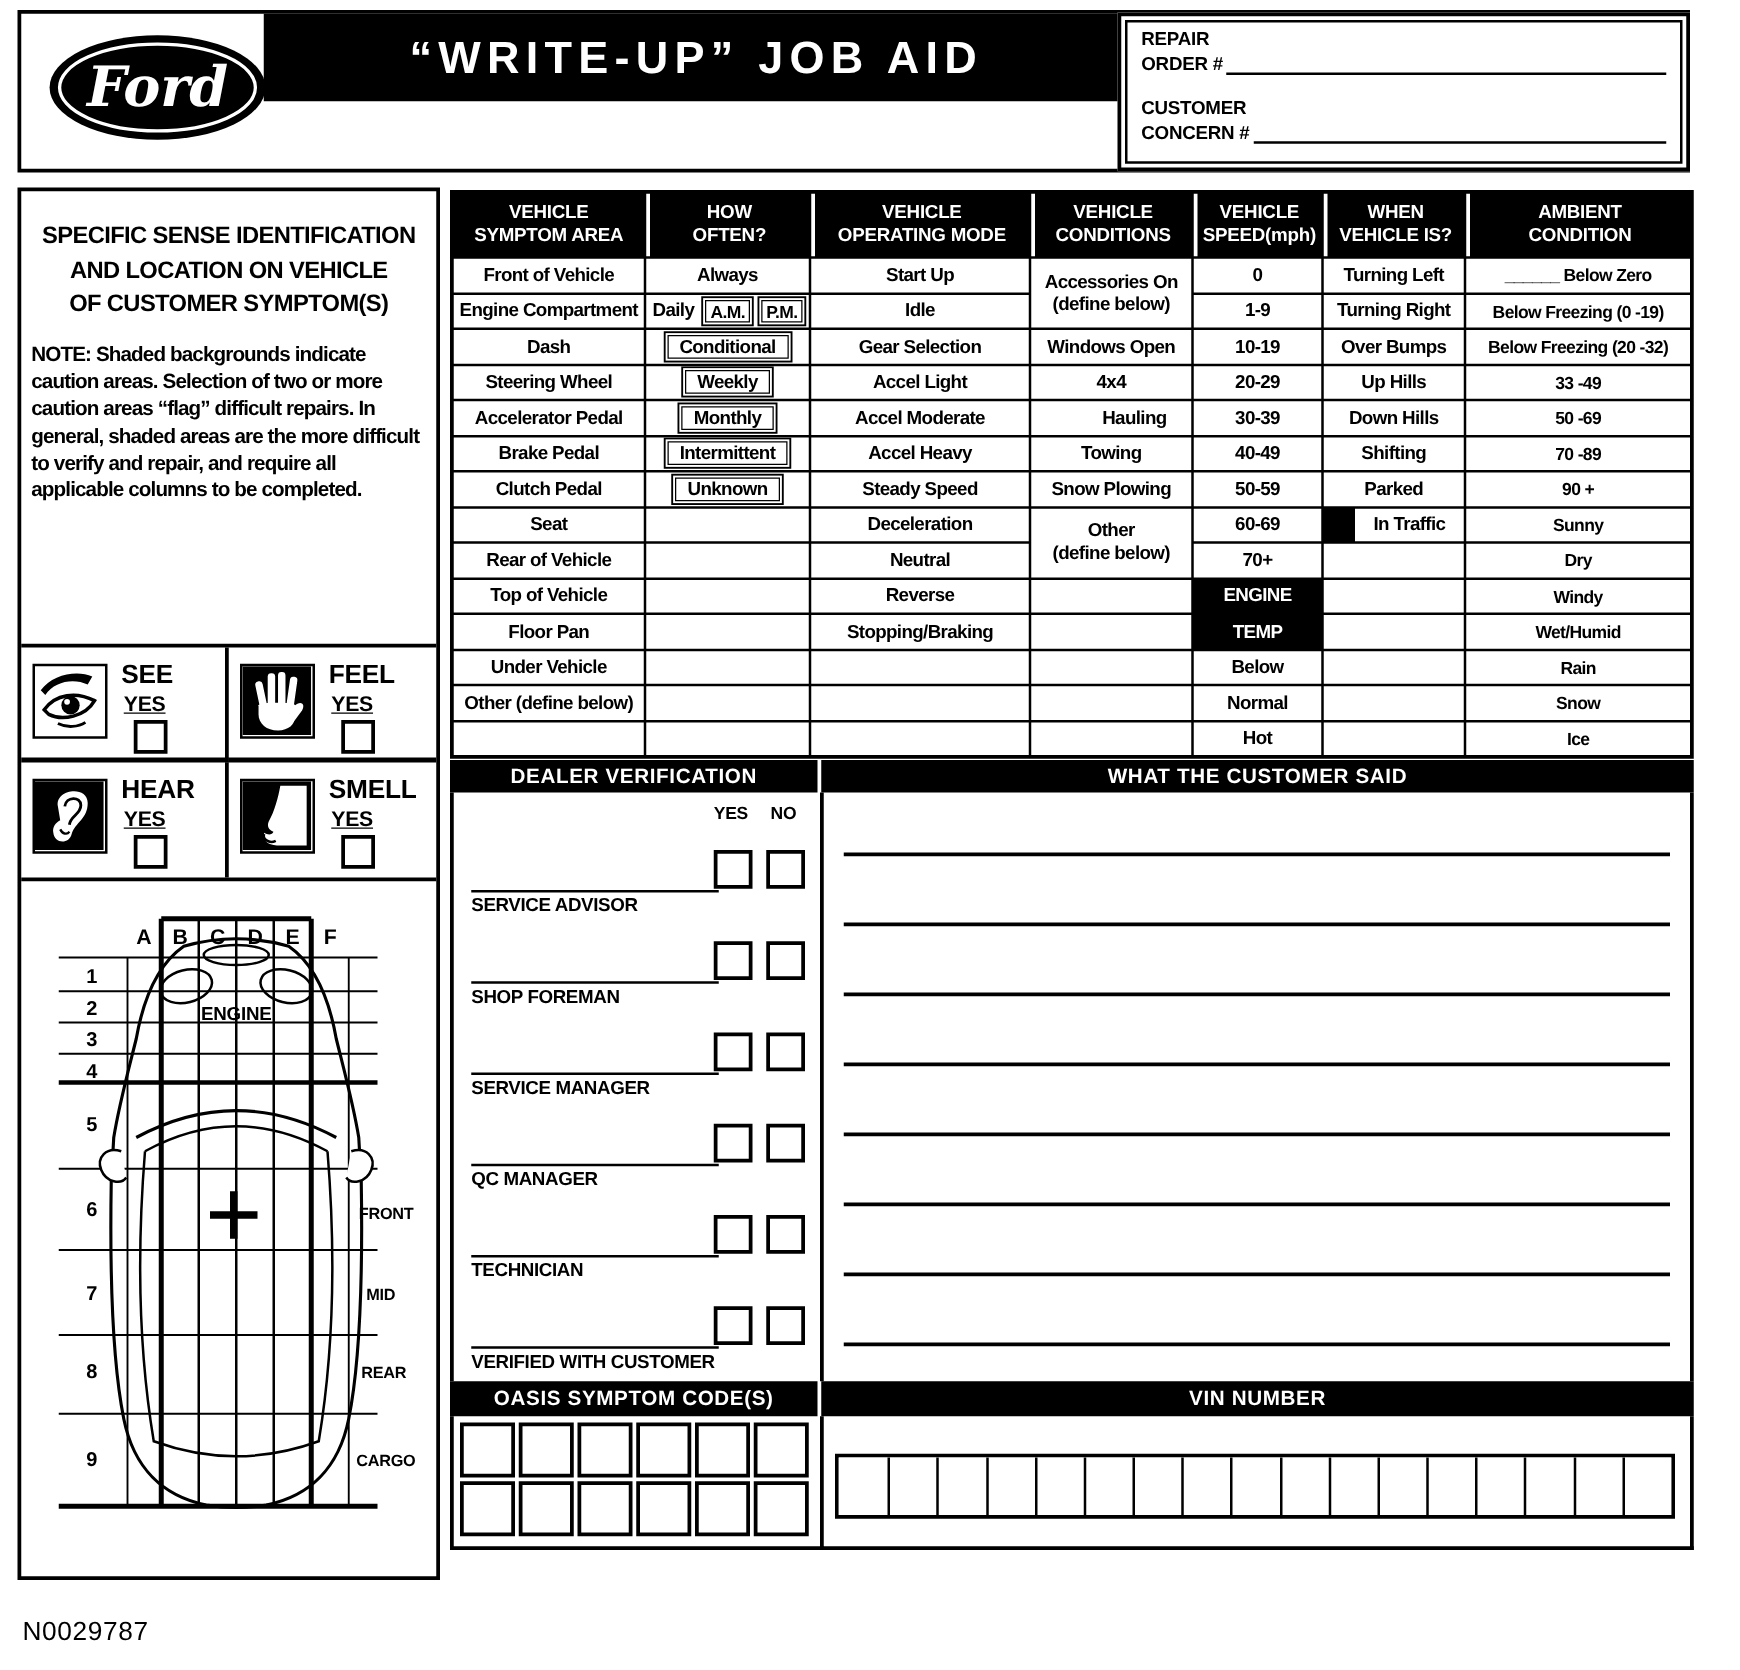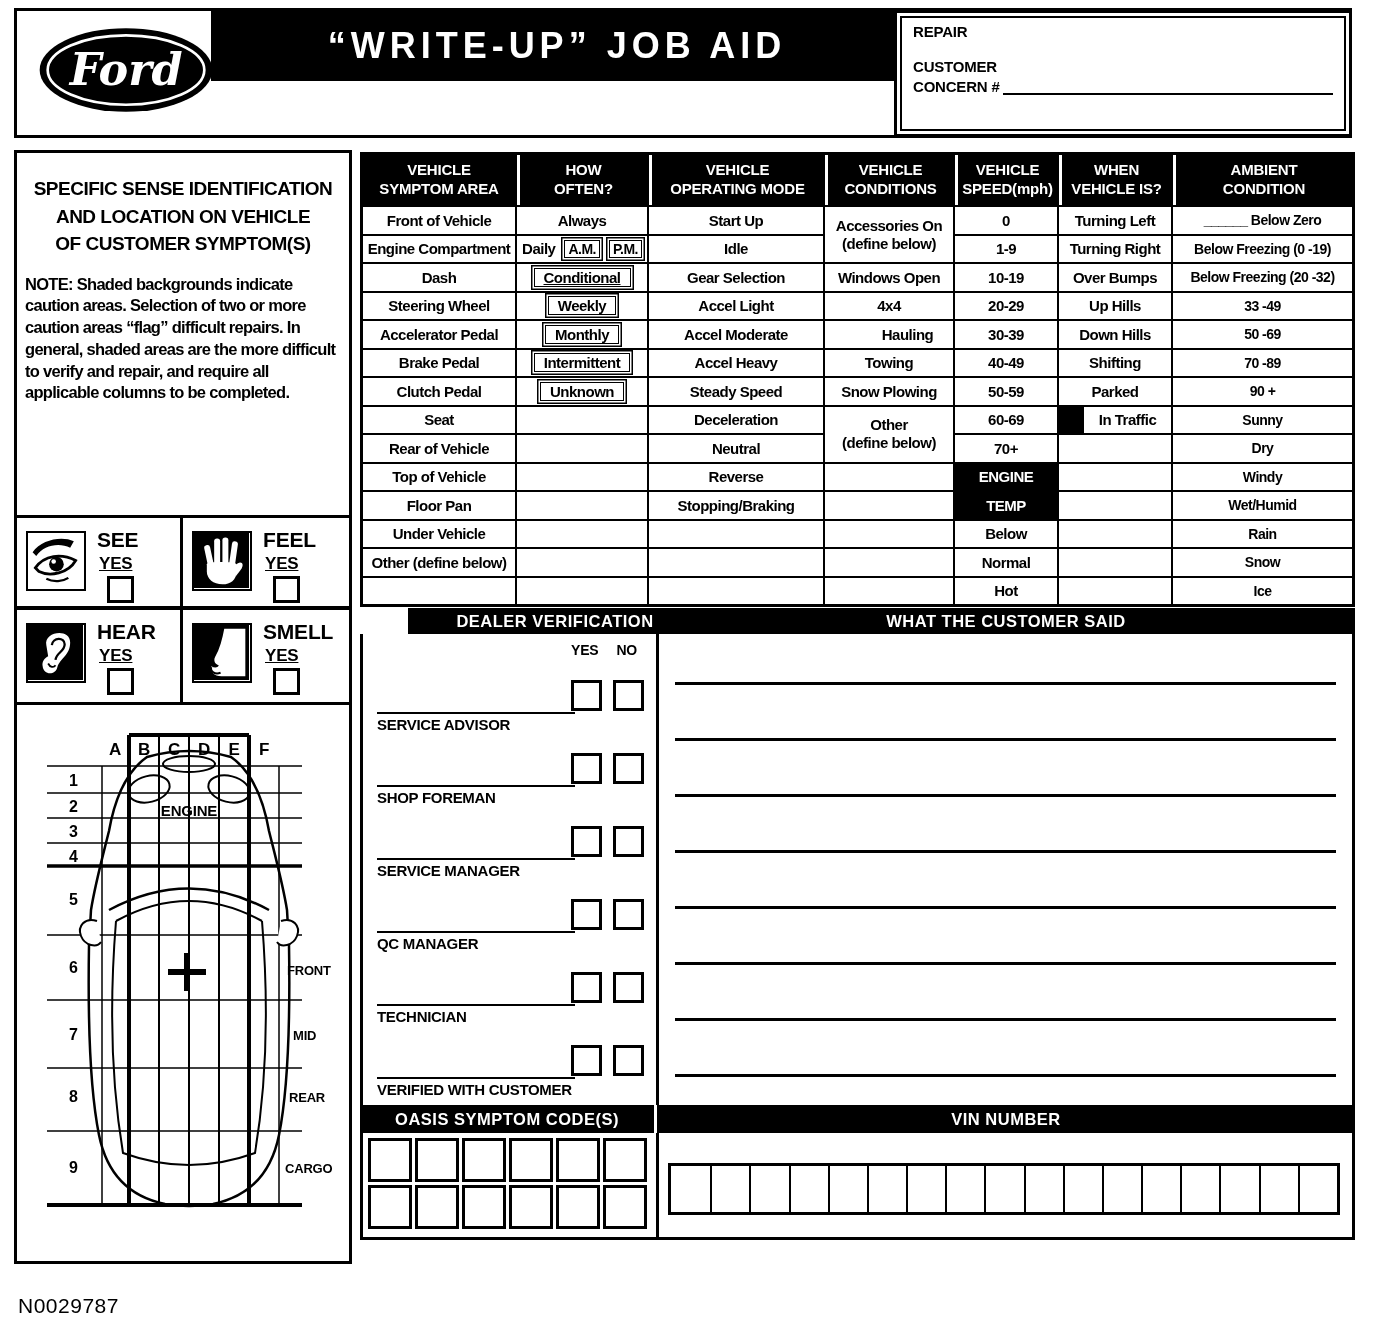--- a/index.html
+++ b/index.html
@@ -46,21 +46,21 @@
         display:flex; align-items:center; justify-content:center; font-weight:bold; font-size:15px; letter-spacing:-0.2px; }
   .th + .th { border-left:3px solid #fff; }
   .tc.inv { background:#000; color:#fff; }
   .tc.merged { flex-direction:column; line-height:1.18; }
   .opt { border:1.5px solid #000; box-shadow:0 0 0 1.5px #fff, 0 0 0 3px #000; padding:0 9px; line-height:17px; }
   .opt-sm { border:1.5px solid #000; box-shadow:0 0 0 1.5px #fff, 0 0 0 3px #000; padding:0 3px; line-height:16px; font-size:14px; margin-left:9px; }
 
   
   .bar { position:absolute; height:26px; background:#000; display:flex; align-items:center; justify-content:center; }
   .bar span { color:#fff; font-weight:bold; font-size:16.5px; letter-spacing:0.5px; white-space:nowrap; }
-  .dv-bar  { left:360px; top:608px; width:294px;margin-left:48px; }
+  .dv-bar  { left:360px; top:608px; width:294px; }
   .wcs-bar { left:657px; top:608px; width:698px; }
   .oasis-bar { left:360px; top:1105px; width:294px; height:28px; }
   .vin-bar   { left:657px; top:1105px; width:698px; height:28px; }
 
   .dv-panel { position:absolute; left:360px; top:634px; width:299px; height:471px; box-sizing:border-box;
               border-left:3px solid #000; border-right:3px solid #000; padding-top:28px; }
   .dv-yesno { position:absolute; top:8px; left:208px; display:flex; gap:18px; font-weight:bold; font-size:14px; }
   .dv-row { position:relative; height:73px; }
   .dv-sig { position:absolute; left:14px; top:50px; width:198px; border-bottom:2.5px solid #000; }
   .dv-role { position:absolute; left:14px; top:54px; font-weight:bold; font-size:15px; letter-spacing:-0.3px; white-space:nowrap; }
@@ -100,20 +100,24 @@
       </svg>
     </div>
     <div class="title-bar">
       <span>“WRITE-UP” JOB AID</span>
     </div>
     <div class="repair-box">
       <div class="repair-inner"></div>
       <div class="repair-content">
         <div class="fld-row">
             <span>REPAIR</span>
+          </div>
+        <div class="fld-row">
+            <span>ORDER #</span>
+          <span class="blankline"></span>
           </div>
         <div class="fld-gap"></div>
         <div class="fld-row">
             <span>CUSTOMER</span>
           </div>
         <div class="fld-row">
             <span>CONCERN #</span>
           <span class="blankline"></span>
           </div>
       </div>
@@ -280,21 +284,21 @@
       <div class="tc" style="grid-area: 12 / 1;">Floor Pan</div>
       <div class="tc" style="grid-area: 13 / 1; text-align: right;">Under Vehicle</div>
       <div class="tc" style="grid-area: 14 / 1;">Other (define below)</div>
       <div class="tc" style="grid-area: 15 / 1;"></div>
       <div class="tc" style="grid-area: 2 / 2;">Always</div>
       <div class="tc" style="grid-area: 3 / 2;">
         <span>Daily</span>
         <span class="opt-sm">A.M.</span>
         <span class="opt-sm">P.M.</span>
       </div>
-      <div class="tc" style="grid-area: 4 / 2; text-decoration: underline;">
+      <div class="tc" style="grid-area: 4 / 2;">
         <span class="opt">Conditional</span>
       </div>
       <div class="tc" style="grid-area: 5 / 2;">
         <span class="opt">Weekly</span>
       </div>
       <div class="tc" style="grid-area: 6 / 2;">
         <span class="opt">Monthly</span>
       </div>
       <div class="tc" style="grid-area: 7 / 2;">
         <span class="opt">Intermittent</span>

